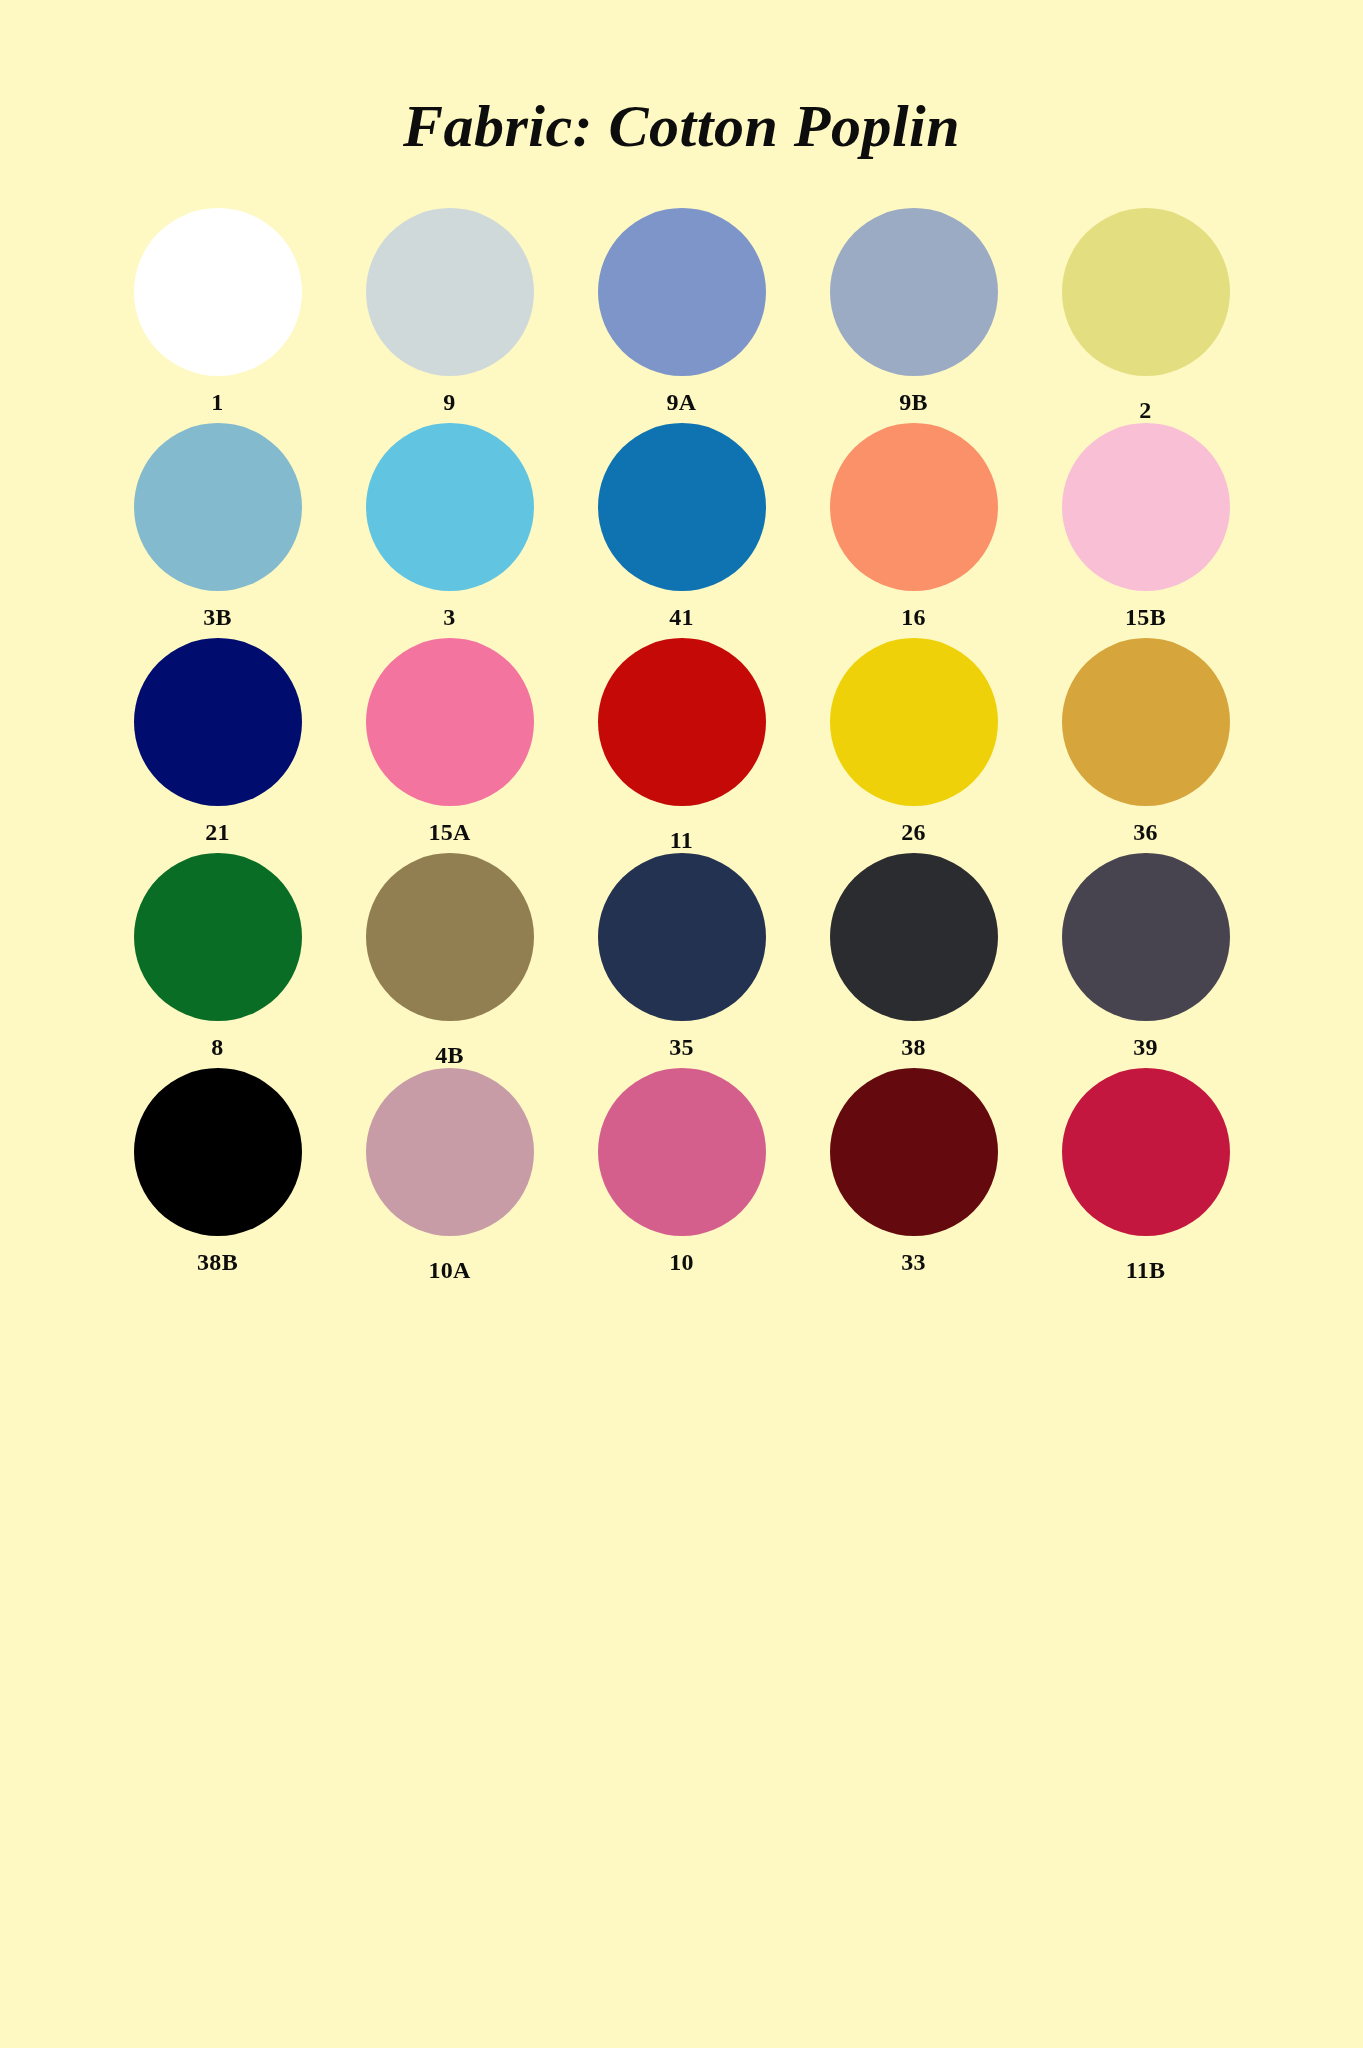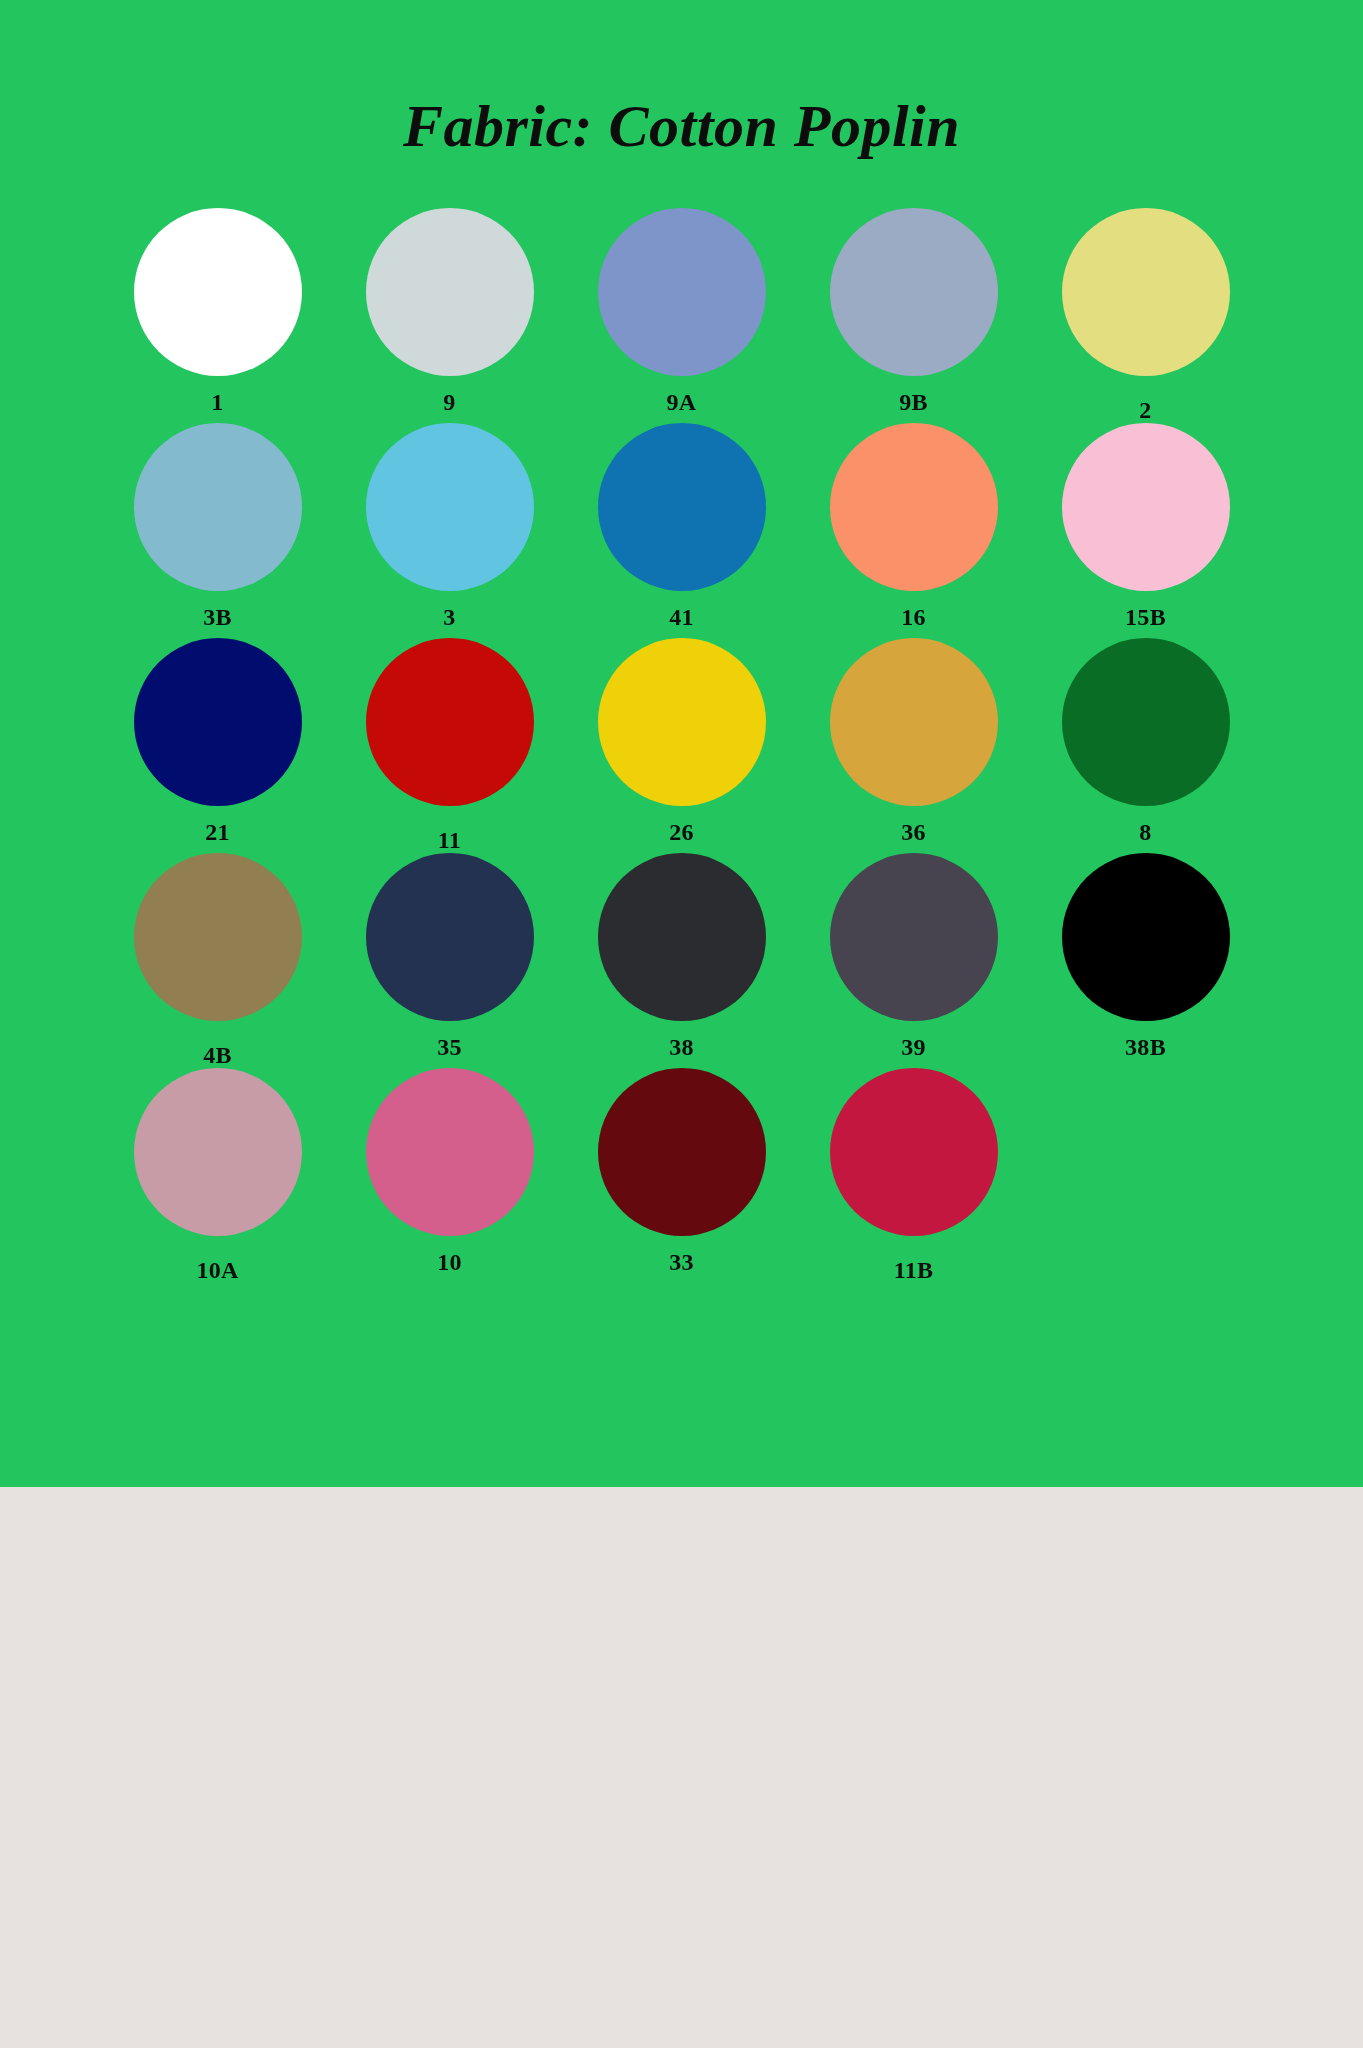--- a/index.html
+++ b/index.html
@@ -9,22 +9,22 @@
   body {
     width: 1363px;
     height: 2048px;
     background: #e7e2e0;
     font-family: "Liberation Serif", serif;
     overflow: hidden;
   }
   .page {
     position: relative;
     width: 1363px;
-    height: 1487px;
-    background: #22c55e;
+    height: 2048px;
+    background: #fef9c3;
     box-sizing: border-box;
   }
   .title {
     width: 100%;
     text-align: center;
     font-family: "Liberation Serif", serif;
     font-weight: bold;
     font-style: italic;
     font-size: 60px;
     letter-spacing: 0.5px;
@@ -114,20 +114,24 @@
         <div class="swatch-label">16</div>
       </div>
       <div class="cell">
         <div class="swatch" style="background: rgb(249, 192, 213);"></div>
         <div class="swatch-label">15B</div>
       </div>
       <div class="cell">
         <div class="swatch" style="background: rgb(0, 12, 110);"></div>
         <div class="swatch-label">21</div>
       </div>
+      <div class="cell">
+        <div class="swatch" style="background: rgb(242, 116, 159);"></div>
+        <div class="swatch-label">15A</div>
+      </div>
       <div class="cell low">
         <div class="swatch" style="background: rgb(196, 9, 7);"></div>
         <div class="swatch-label">11</div>
       </div>
       <div class="cell">
         <div class="swatch" style="background: rgb(239, 209, 9);"></div>
         <div class="swatch-label">26</div>
       </div>
       <div class="cell">
         <div class="swatch" style="background: rgb(214, 165, 60);"></div>

